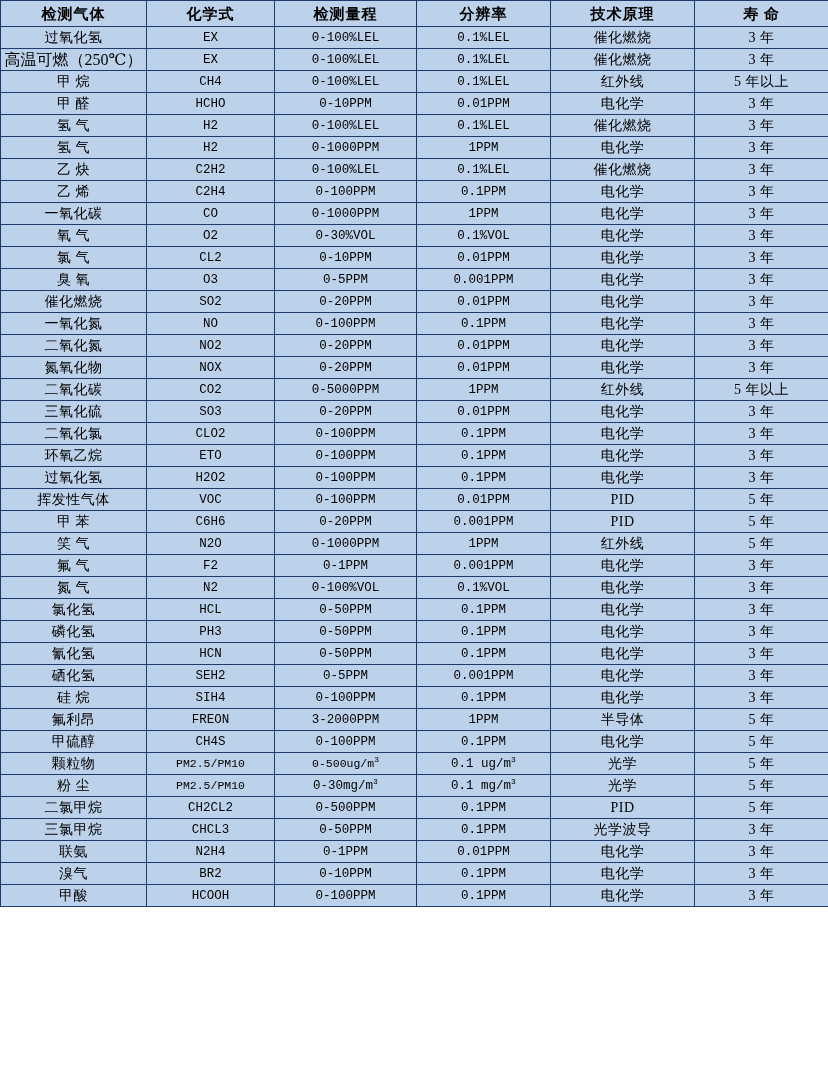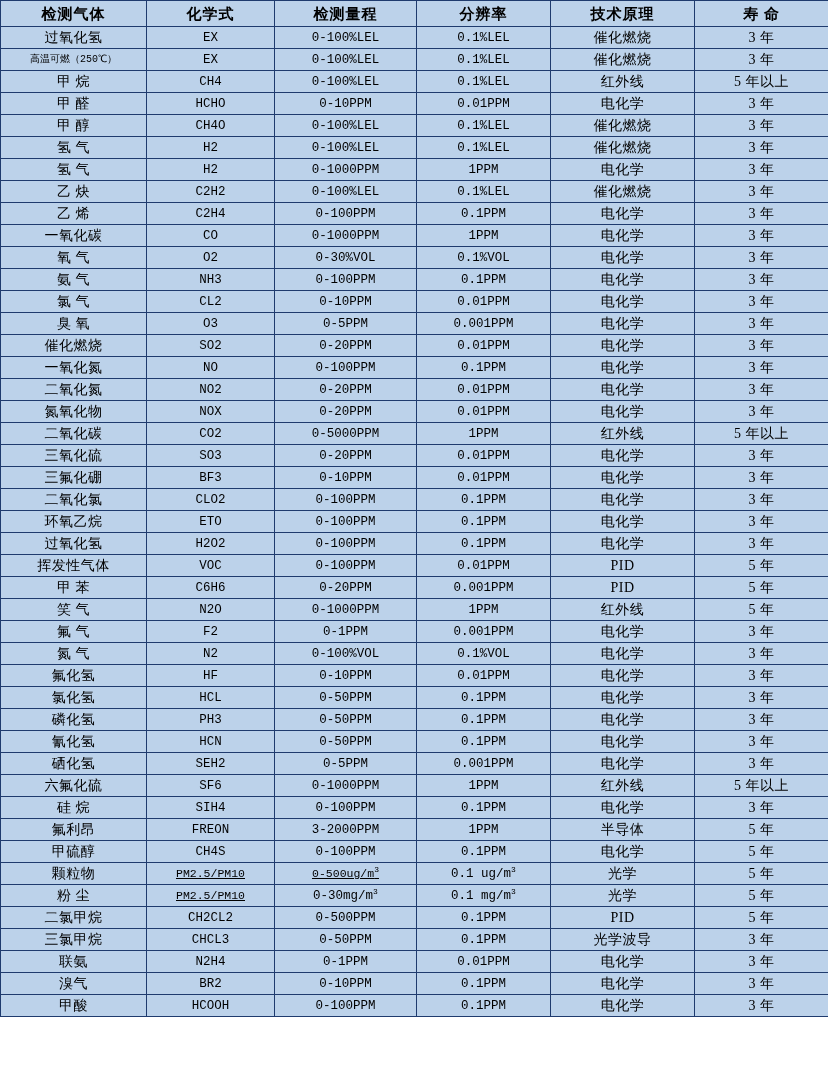--- a/index.html
+++ b/index.html
@@ -40,32 +40,30 @@
     line-height: 24px;
     font-size: 15px;
     font-weight: bold;
     letter-spacing: 1px;
   }
   .cn {
     font-size: 14px;
     letter-spacing: 0.5px;
   }
   .cn.tight {
-    font-size: 10px;
+    font-size: 16px;
     letter-spacing: 0;
-    font-family: Liberation Mono, monospace;
   }
   .mono {
     font-family: "Liberation Mono", "DejaVu Sans Mono", monospace;
     font-size: 12.5px;
     letter-spacing: 0;
   }
   .mono.sm {
     font-size: 11.5px;
-    text-decoration: underline;
   }
   sup {
     font-size: 8px;
     vertical-align: super;
     line-height: 0;
   }
 </style>
 </head>
 <body>
 
@@ -115,28 +113,20 @@
       </tr>
       <tr>
         <td class="cn">甲 醛</td>
         <td class="mono">HCHO</td>
         <td class="mono">0-10PPM</td>
         <td class="mono">0.01PPM</td>
         <td class="cn">电化学</td>
         <td class="cn">3 年</td>
       </tr>
       <tr>
-        <td class="cn">甲 醇</td>
-        <td class="mono">CH4O</td>
-        <td class="mono">0-100%LEL</td>
-        <td class="mono">0.1%LEL</td>
-        <td class="cn">催化燃烧</td>
-        <td class="cn">3 年</td>
-      </tr>
-      <tr>
         <td class="cn">氢 气</td>
         <td class="mono">H2</td>
         <td class="mono">0-100%LEL</td>
         <td class="mono">0.1%LEL</td>
         <td class="cn">催化燃烧</td>
         <td class="cn">3 年</td>
       </tr>
       <tr>
         <td class="cn">氢 气</td>
         <td class="mono">H2</td>
@@ -167,28 +157,20 @@
         <td class="mono">0-1000PPM</td>
         <td class="mono">1PPM</td>
         <td class="cn">电化学</td>
         <td class="cn">3 年</td>
       </tr>
       <tr>
         <td class="cn">氧 气</td>
         <td class="mono">O2</td>
         <td class="mono">0-30%VOL</td>
         <td class="mono">0.1%VOL</td>
-        <td class="cn">电化学</td>
-        <td class="cn">3 年</td>
-      </tr>
-      <tr>
-        <td class="cn">氨 气</td>
-        <td class="mono">NH3</td>
-        <td class="mono">0-100PPM</td>
-        <td class="mono">0.1PPM</td>
         <td class="cn">电化学</td>
         <td class="cn">3 年</td>
       </tr>
       <tr>
         <td class="cn">氯 气</td>
         <td class="mono">CL2</td>
         <td class="mono">0-10PPM</td>
         <td class="mono">0.01PPM</td>
         <td class="cn">电化学</td>
         <td class="cn">3 年</td>
@@ -243,28 +225,20 @@
       </tr>
       <tr>
         <td class="cn">三氧化硫</td>
         <td class="mono">SO3</td>
         <td class="mono">0-20PPM</td>
         <td class="mono">0.01PPM</td>
         <td class="cn">电化学</td>
         <td class="cn">3 年</td>
       </tr>
       <tr>
-        <td class="cn">三氟化硼</td>
-        <td class="mono">BF3</td>
-        <td class="mono">0-10PPM</td>
-        <td class="mono">0.01PPM</td>
-        <td class="cn">电化学</td>
-        <td class="cn">3 年</td>
-      </tr>
-      <tr>
         <td class="cn">二氧化氯</td>
         <td class="mono">CLO2</td>
         <td class="mono">0-100PPM</td>
         <td class="mono">0.1PPM</td>
         <td class="cn">电化学</td>
         <td class="cn">3 年</td>
       </tr>
       <tr>
         <td class="cn">环氧乙烷</td>
         <td class="mono">ETO</td>
@@ -315,28 +289,20 @@
       </tr>
       <tr>
         <td class="cn">氮 气</td>
         <td class="mono">N2</td>
         <td class="mono">0-100%VOL</td>
         <td class="mono">0.1%VOL</td>
         <td class="cn">电化学</td>
         <td class="cn">3 年</td>
       </tr>
       <tr>
-        <td class="cn">氟化氢</td>
-        <td class="mono">HF</td>
-        <td class="mono">0-10PPM</td>
-        <td class="mono">0.01PPM</td>
-        <td class="cn">电化学</td>
-        <td class="cn">3 年</td>
-      </tr>
-      <tr>
         <td class="cn">氯化氢</td>
         <td class="mono">HCL</td>
         <td class="mono">0-50PPM</td>
         <td class="mono">0.1PPM</td>
         <td class="cn">电化学</td>
         <td class="cn">3 年</td>
       </tr>
       <tr>
         <td class="cn">磷化氢</td>
         <td class="mono">PH3</td>
@@ -353,28 +319,20 @@
         <td class="cn">电化学</td>
         <td class="cn">3 年</td>
       </tr>
       <tr>
         <td class="cn">硒化氢</td>
         <td class="mono">SEH2</td>
         <td class="mono">0-5PPM</td>
         <td class="mono">0.001PPM</td>
         <td class="cn">电化学</td>
         <td class="cn">3 年</td>
-      </tr>
-      <tr>
-        <td class="cn">六氟化硫</td>
-        <td class="mono">SF6</td>
-        <td class="mono">0-1000PPM</td>
-        <td class="mono">1PPM</td>
-        <td class="cn">红外线</td>
-        <td class="cn">5 年以上</td>
       </tr>
       <tr>
         <td class="cn">硅 烷</td>
         <td class="mono">SIH4</td>
         <td class="mono">0-100PPM</td>
         <td class="mono">0.1PPM</td>
         <td class="cn">电化学</td>
         <td class="cn">3 年</td>
       </tr>
       <tr>

